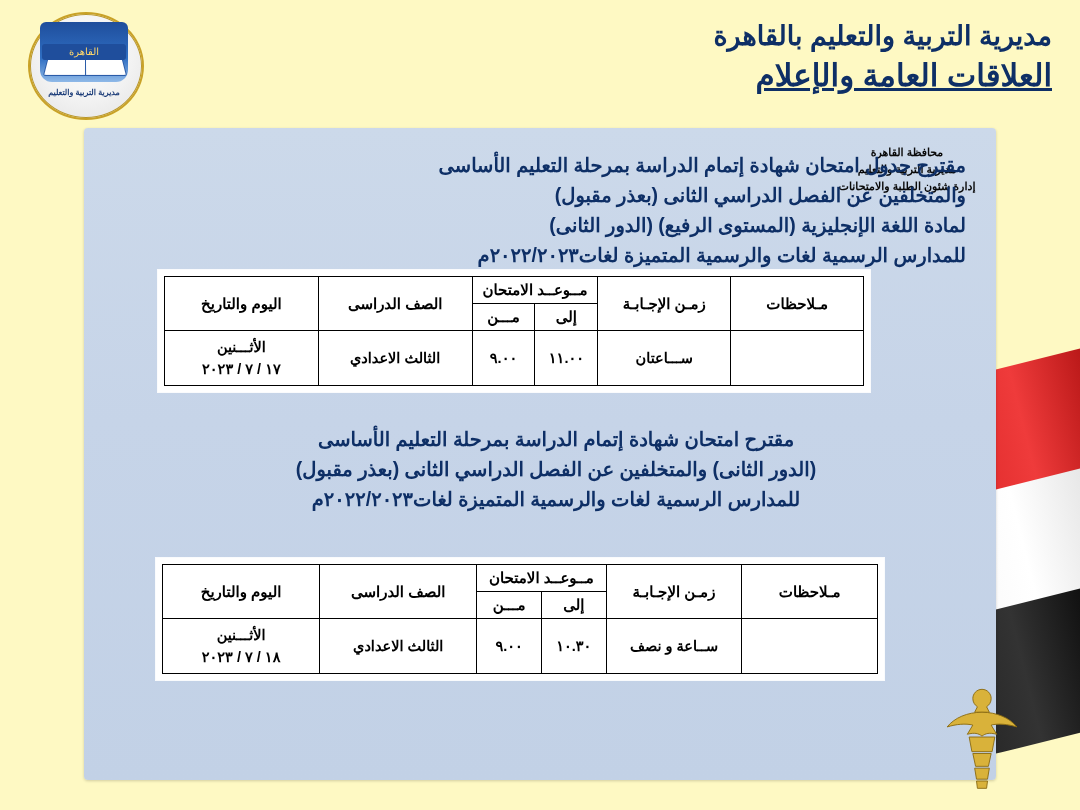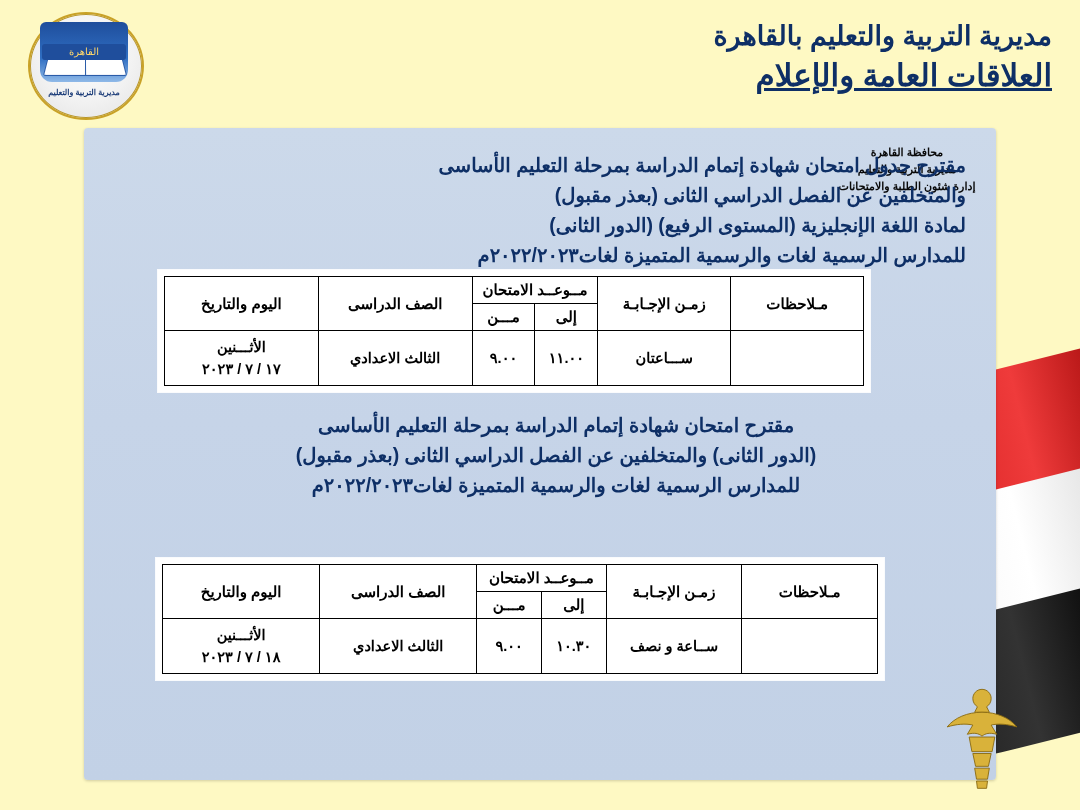--- a/index.html
+++ b/index.html
@@ -209,21 +209,21 @@
   .title1 {
     position: absolute;
     right: 30px;
     top: 22px;
     width: 700px;
     text-align: right;
   }
   .title2 {
     position: absolute;
     right: 60px;
-    top: 282px;
+    top: 296px;
     width: 760px;
     text-align: center;
   }
 
   
   .tbl-wrap {
     position: absolute;
     background: #ffffff;
     padding: 5px;
     border: 1px solid #ffffff;

